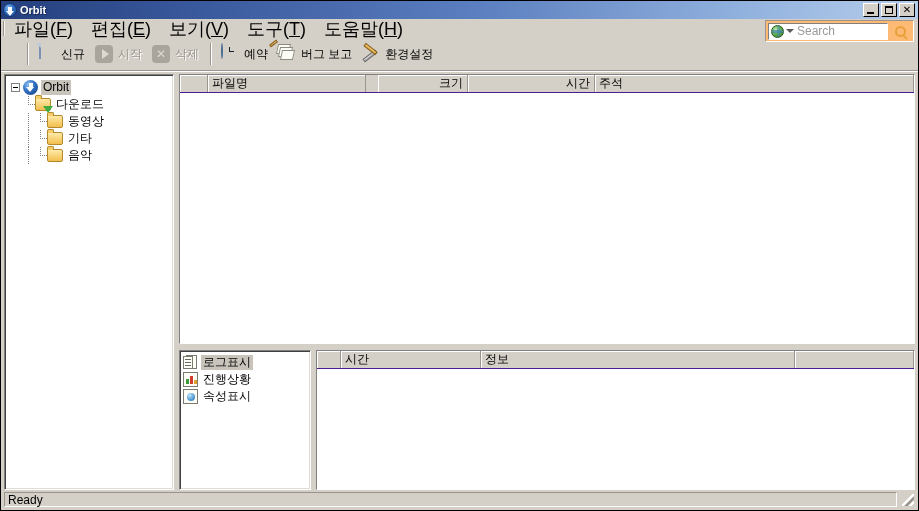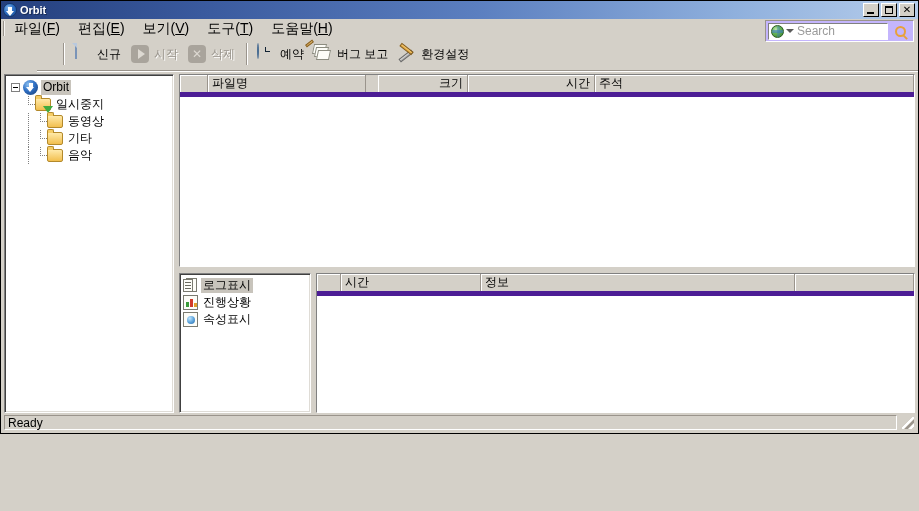--- a/index.html
+++ b/index.html
@@ -4,21 +4,21 @@
 <style>
   html,body{margin:0;padding:0;}
   body{
     width:919px;height:511px;overflow:hidden;
     background:#d4d0c8;
     font-family:"Liberation Sans","DejaVu Sans",sans-serif;
     font-size:12px;color:#000;
     -webkit-font-smoothing:none;
   }
   .window{
-    position:absolute;left:0;top:0;width:919px;height:434px;
+    position:absolute;left:0;top:0;width:919px;height:511px;
     box-sizing:border-box;
     border:1px solid #000;
     background:#d4d0c8;
     display:flex;flex-direction:column;
   }
 
   
   .titlebar{
     height:18px;flex:0 0 18px;
     background:linear-gradient(to right,#243f7d 0%,#3a5a9e 22%,#5b7fc0 52%,#8fb0dd 80%,#b6cdeb 100%);
@@ -68,32 +68,32 @@
     display:flex;align-items:center;
     padding-left:4px;
     border-bottom:none;
     position:relative;
   }
   .menubar:before{
     content:"";position:absolute;left:2px;top:2px;bottom:2px;width:1px;
     background:#f5f3ef;border-left:1px solid #9a948c;
   }
   .menu-item{
-    padding:2px 9px;font-size:14px;white-space:nowrap;cursor:default;
+    padding:2px 9px;font-size:18px;white-space:nowrap;cursor:default;
   }
   .menu-item u{text-decoration:underline;}
   .searchbox-wrap{
     position:absolute;right:4px;top:1px;
     display:flex;align-items:center;
     height:22px;
     padding:1px 2px;
     box-sizing:border-box;
     border:1px solid;
     border-color:#9a948c #fff #fff #9a948c;
-    background:#c4b5fd;
+    background:#fdba74;
   }
   .search-field{
     display:flex;align-items:center;
     width:120px;height:17px;
     background:#fff;
     border:1px solid;
     border-color:#808080 #fff #fff #808080;
     box-sizing:border-box;
     padding:0 2px;
   }
@@ -132,21 +132,20 @@
   }
 
   
   .toolbar{
     height:32px;flex:0 0 32px;
     display:flex;align-items:center;
     padding-left:21px;
     position:relative;
     border-bottom:1px solid #9a948c;
     box-shadow:0 1px 0 #fff;
-    margin-left:36px;
   }
   .tb-sep{
     width:1px;height:22px;margin:0 5px;
     background:#9a948c;border-right:1px solid #fff;
   }
   .tb-btn{
     display:flex;align-items:center;gap:4px;
     padding:2px 6px 2px 3px;height:26px;box-sizing:border-box;
     cursor:default;white-space:nowrap;
   }
@@ -289,21 +288,21 @@
     width:0;height:0;border-left:5px solid transparent;border-right:5px solid transparent;
     border-top:7px solid #3faa3f;
   }
   .tlabel{font-size:12px;padding:0 2px;line-height:15px;}
   .tlabel.sel{background:#c8c4bc;}
 
   
   .listview{display:flex;flex-direction:column;overflow:hidden;}
   .lv-head{
     display:flex;height:17px;flex:0 0 17px;
-    background:#d4d0c8;border-bottom:5px solid #4c1d95;
+    background:#d4d0c8;border-bottom:1px solid #4c1d95;
   }
   .lv-col{
     display:flex;align-items:center;
     box-sizing:border-box;
     border-right:1px solid #9a948c;
     box-shadow:inset 1px 1px 0 #fff;
     padding:0 4px;
     font-size:12px;white-space:nowrap;overflow:hidden;
     background:#d4d0c8;
     cursor:default;
@@ -455,21 +454,21 @@
         <div class="tnode">
           <span class="expander"></span>
           <span class="orbit-ic"></span>
           <span class="tlabel sel">Orbit</span>
         </div>
 
         <div class="tnode">
           <span class="spacer"></span>
           <span class="elbow"></span>
           <span class="folder dl"></span>
-          <span class="tlabel">일시중지</span>
+          <span class="tlabel">다운로드</span>
         </div>
 
 
         <div class="tnode">
           <span class="spacer"></span>
           <span class="dots"></span>
           <span class="elbow"></span>
           <span class="folder"></span>
           <span class="tlabel">동영상</span>
         </div>

